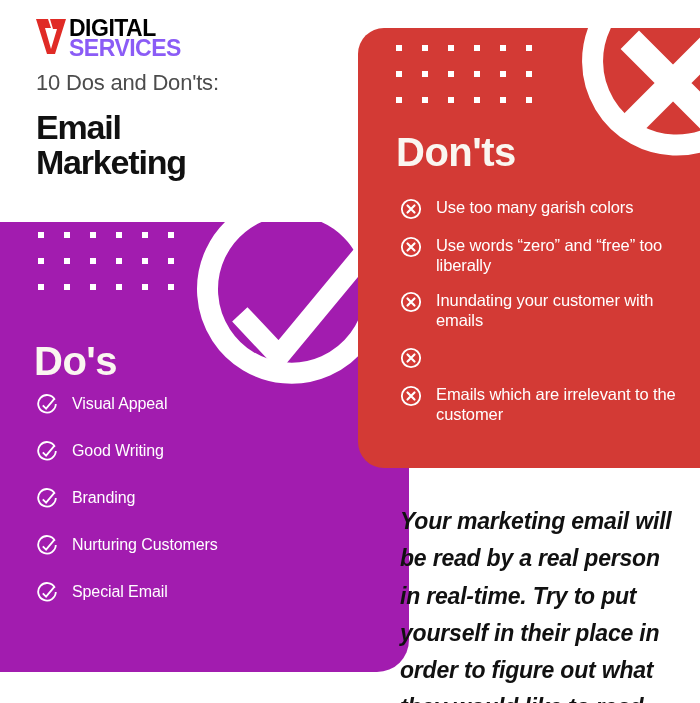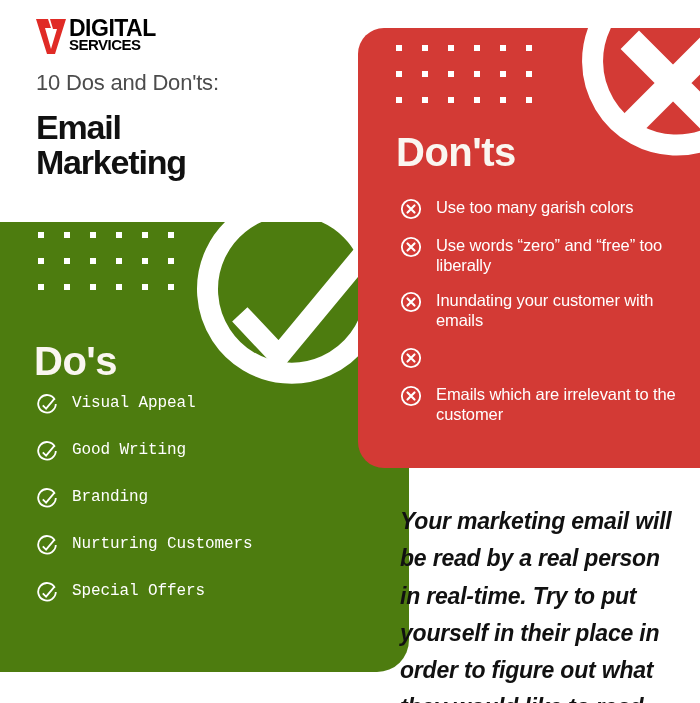--- a/index.html
+++ b/index.html
@@ -42,23 +42,23 @@
     line-height: 0.86;
     padding-top: 1px;
   }
   .logo-line1 {
     font-size: 23px;
     font-weight: bold;
     color: #000000;
     letter-spacing: -0.5px;
   }
   .logo-line2 {
-    font-size: 15px;
-    font-weight: bold;
-    color: #000000;
+    font-size: 23px;
+    font-weight: bold;
+    color: #8b5cf6;
     letter-spacing: -0.5px;
   }
   .subtitle {
     margin-top: 12px;
     font-size: 22px;
     color: #4C4C4C;
     letter-spacing: -0.2px;
   }
   .main-title {
     margin-top: 14px;
@@ -73,21 +73,21 @@
   .panel {
     position: absolute;
     overflow: hidden;
     padding-left: 36px;
   }
   .panel-green {
     left: 0;
     top: 222px;
     width: 373px;
     height: 450px;
-    background: #4d7c0f;
+    background: #a21caf;
     border-radius: 0 0 32px 0;
   }
   .panel-red {
     left: 358px;
     top: 28px;
     width: 342px;
     height: 440px;
     background: #D33A35;
     border-radius: 26px 0 0 26px;
   }
@@ -149,21 +149,21 @@
     height: 22px;
     margin-right: 14px;
   }
   .list-red .item-icon { margin-top: 1px; }
   .item-text {
     font-size: 16px;
     color: #FFFFFF;
     line-height: 1.22;
     letter-spacing: -0.1px;
   }
-  .list-green .item-text { font-size: 16px; font-family: Liberation Mono, monospace; }
+  .list-green .item-text { font-size: 16px; }
   .list-red .item-text { font-size: 16.5px; }
 
   
   .quote {
     position: absolute;
     left: 400px;
     top: 503px;
     width: 285px;
     font-size: 23px;
     font-style: italic;
@@ -252,21 +252,21 @@
           <path d="M 20.5 6.2 A 9.6 9.6 0 1 0 21.6 11" fill="none" stroke="#ffffff" stroke-width="2"></path>
           <path d="M 7.4 12.4 L 11 16 L 20.2 5" fill="none" stroke="#ffffff" stroke-width="2"></path>
         </svg>
         <span class="item-text">Nurturing Customers</span>
       </li>
       <li class="list-item">
         <svg class="item-icon" viewBox="0 0 24 24">
           <path d="M 20.5 6.2 A 9.6 9.6 0 1 0 21.6 11" fill="none" stroke="#ffffff" stroke-width="2"></path>
           <path d="M 7.4 12.4 L 11 16 L 20.2 5" fill="none" stroke="#ffffff" stroke-width="2"></path>
         </svg>
-        <span class="item-text">Special Offers</span>
+        <span class="item-text">Special Email</span>
       </li>
     </ul>
   </div>
 
   <div class="panel panel-red">
 
     <div class="dot-grid grid-red">
       <span class="dot"></span>
       <span class="dot"></span>
       <span class="dot"></span>

